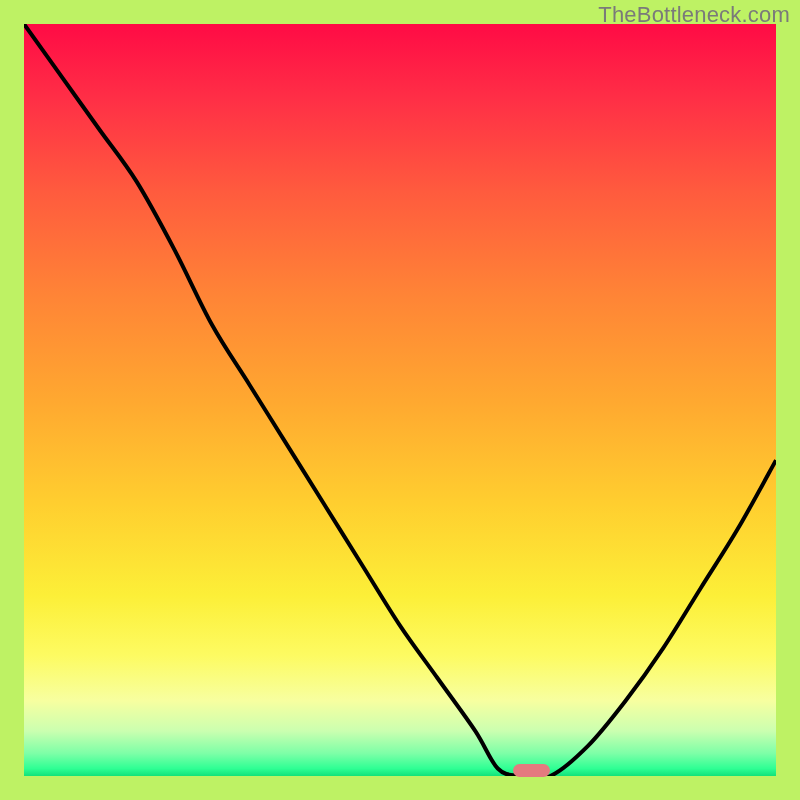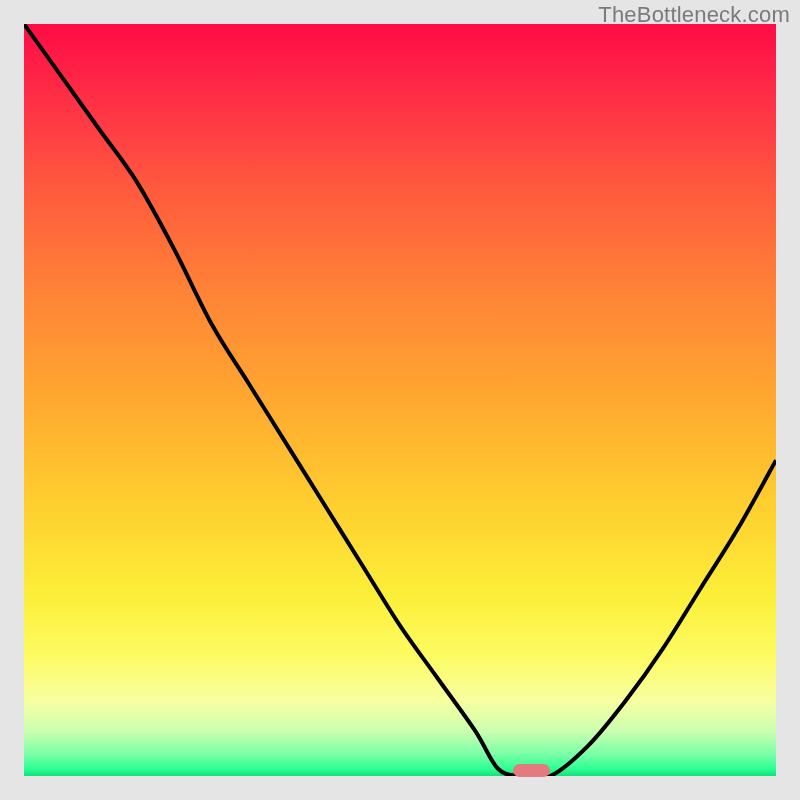--- a/index.html
+++ b/index.html
@@ -9,21 +9,21 @@
     height: 800px;
     background: #000000;
     overflow: hidden;
   }
   .frame {
     position: absolute;
     left: 0;
     top: 0;
     width: 800px;
     height: 800px;
-    background: #e5e5e5;
+    background: #bef264;
   }
   .plot-area {
     position: absolute;
     left: 24px;
     top: 24px;
     width: 752px;
     height: 752px;
     
     background: linear-gradient(to bottom,
       #ff0b45 0%,

